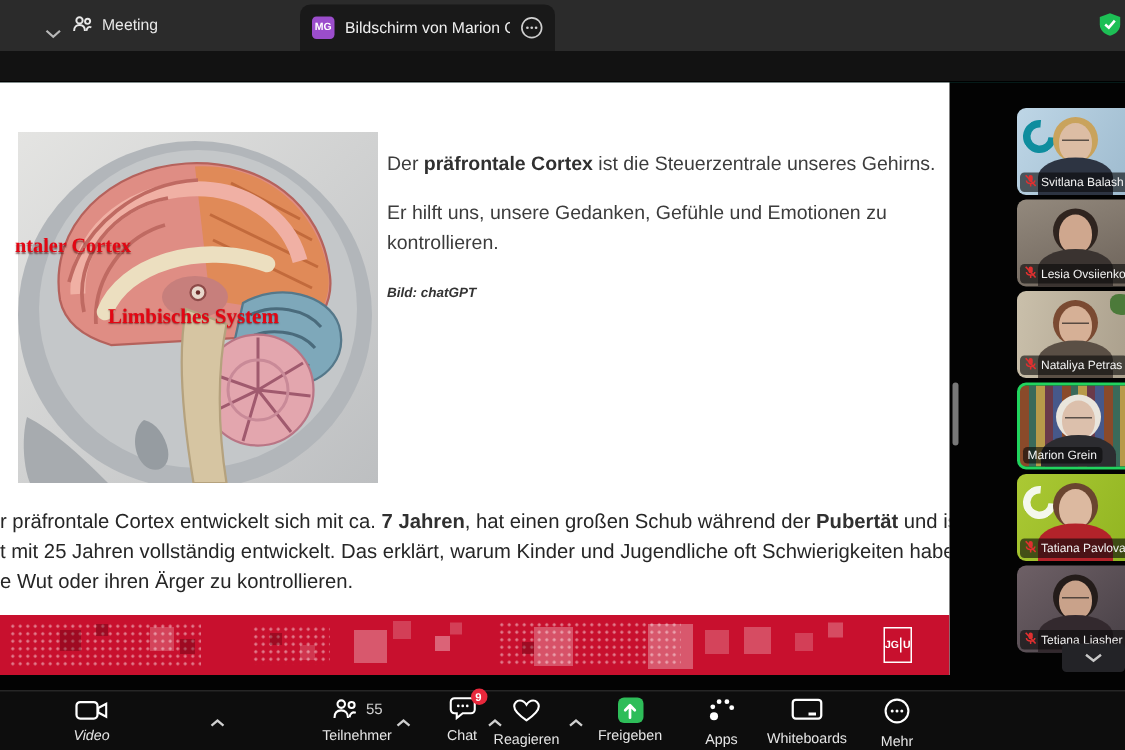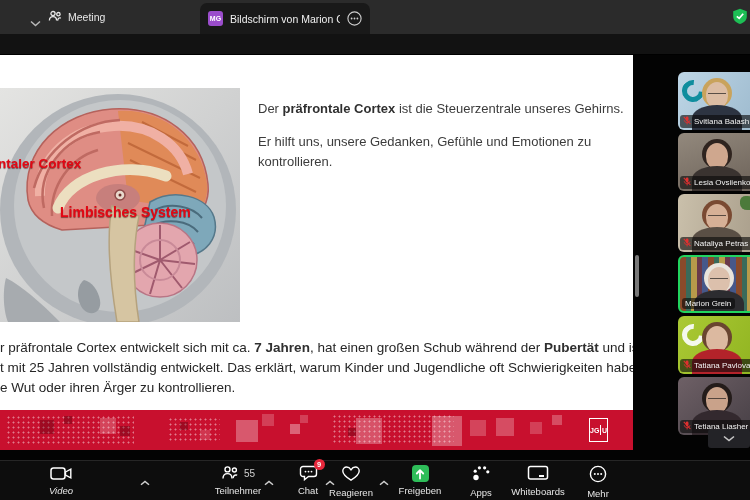--- a/index.html
+++ b/index.html
@@ -17,21 +17,21 @@
   .tab-ellipsis{margin-left:auto;flex:0 0 auto;display:flex;}
   .shield{position:absolute;right:2px;top:8px;}
   .chrome-strip{position:absolute;left:0;top:34px;width:750px;height:21px;background:#121212;border-bottom:1px solid #000;}
 
   
   .content{position:absolute;left:0;top:55px;width:750px;height:405px;background:#030303;}
 
   .slide{position:absolute;left:0;top:0;width:633px;height:395px;background:#fff;overflow:hidden;}
 
   
-  .brain{position:absolute;left:0;top:33px;width:240px;height:234px;}
+  .brain{position:absolute;left:12px;top:33px;width:240px;height:234px;font-family:Liberation Serif, serif;}
   .brain svg{display:block;}
   .brain-lbl{position:absolute;color:#e30613;font-weight:bold;text-shadow:0 1px 1px rgba(60,0,0,.55);white-space:nowrap;}
   .lbl-pref{left:-2px;top:68px;font-size:13.5px;}
   .lbl-limb{left:60px;top:116px;font-size:14px;}
 
   
   .text-col{position:absolute;left:258px;top:44px;width:372px;color:#3c3c3c;font-size:13px;line-height:19.5px;}
   .text-col p{margin:0 0 13.5px 0;}
   .seg-b{font-weight:bold;color:#303030;}
   .credit{margin-top:15px;font-size:9px;font-style:italic;font-weight:bold;color:#333;}
@@ -159,20 +159,21 @@
 
           <path d="M84 192 C 76 198 76 214 84 222 C 92 229 102 224 100 212 C 98 202 92 194 84 192 Z" fill="#969ca1"></path>
         </svg>
         <div class="brain-lbl lbl-pref">ntaler Cortex</div>
         <div class="brain-lbl lbl-limb">Limbisches System</div>
       </div>
 
       <div class="text-col">
         <p><span>Der </span><span class="seg-b">präfrontale Cortex</span><span> ist die Steuerzentrale unseres Gehirns.</span></p>
         <p><span>Er hilft uns, unsere Gedanken, Gefühle und Emotionen zu kontrollieren.</span></p>
+        <div class="credit">Bild: chatGPT</div>
       </div>
 
       <div class="bottom-para">
         <div class="bline"><span>r präfrontale Cortex entwickelt sich mit ca. </span><span class="seg-b">7 Jahren</span><span>, hat einen großen Schub während der </span><span class="seg-b">Pubertät</span><span> und ist</span></div>
         <div class="bline"><span>t mit 25 Jahren vollständig entwickelt. Das erklärt, warum Kinder und Jugendliche oft Schwierigkeiten haben,</span></div>
         <div class="bline"><span>e Wut oder ihren Ärger zu kontrollieren.</span></div>
       </div>
 
       <div class="banner">
         <div id="patches">

